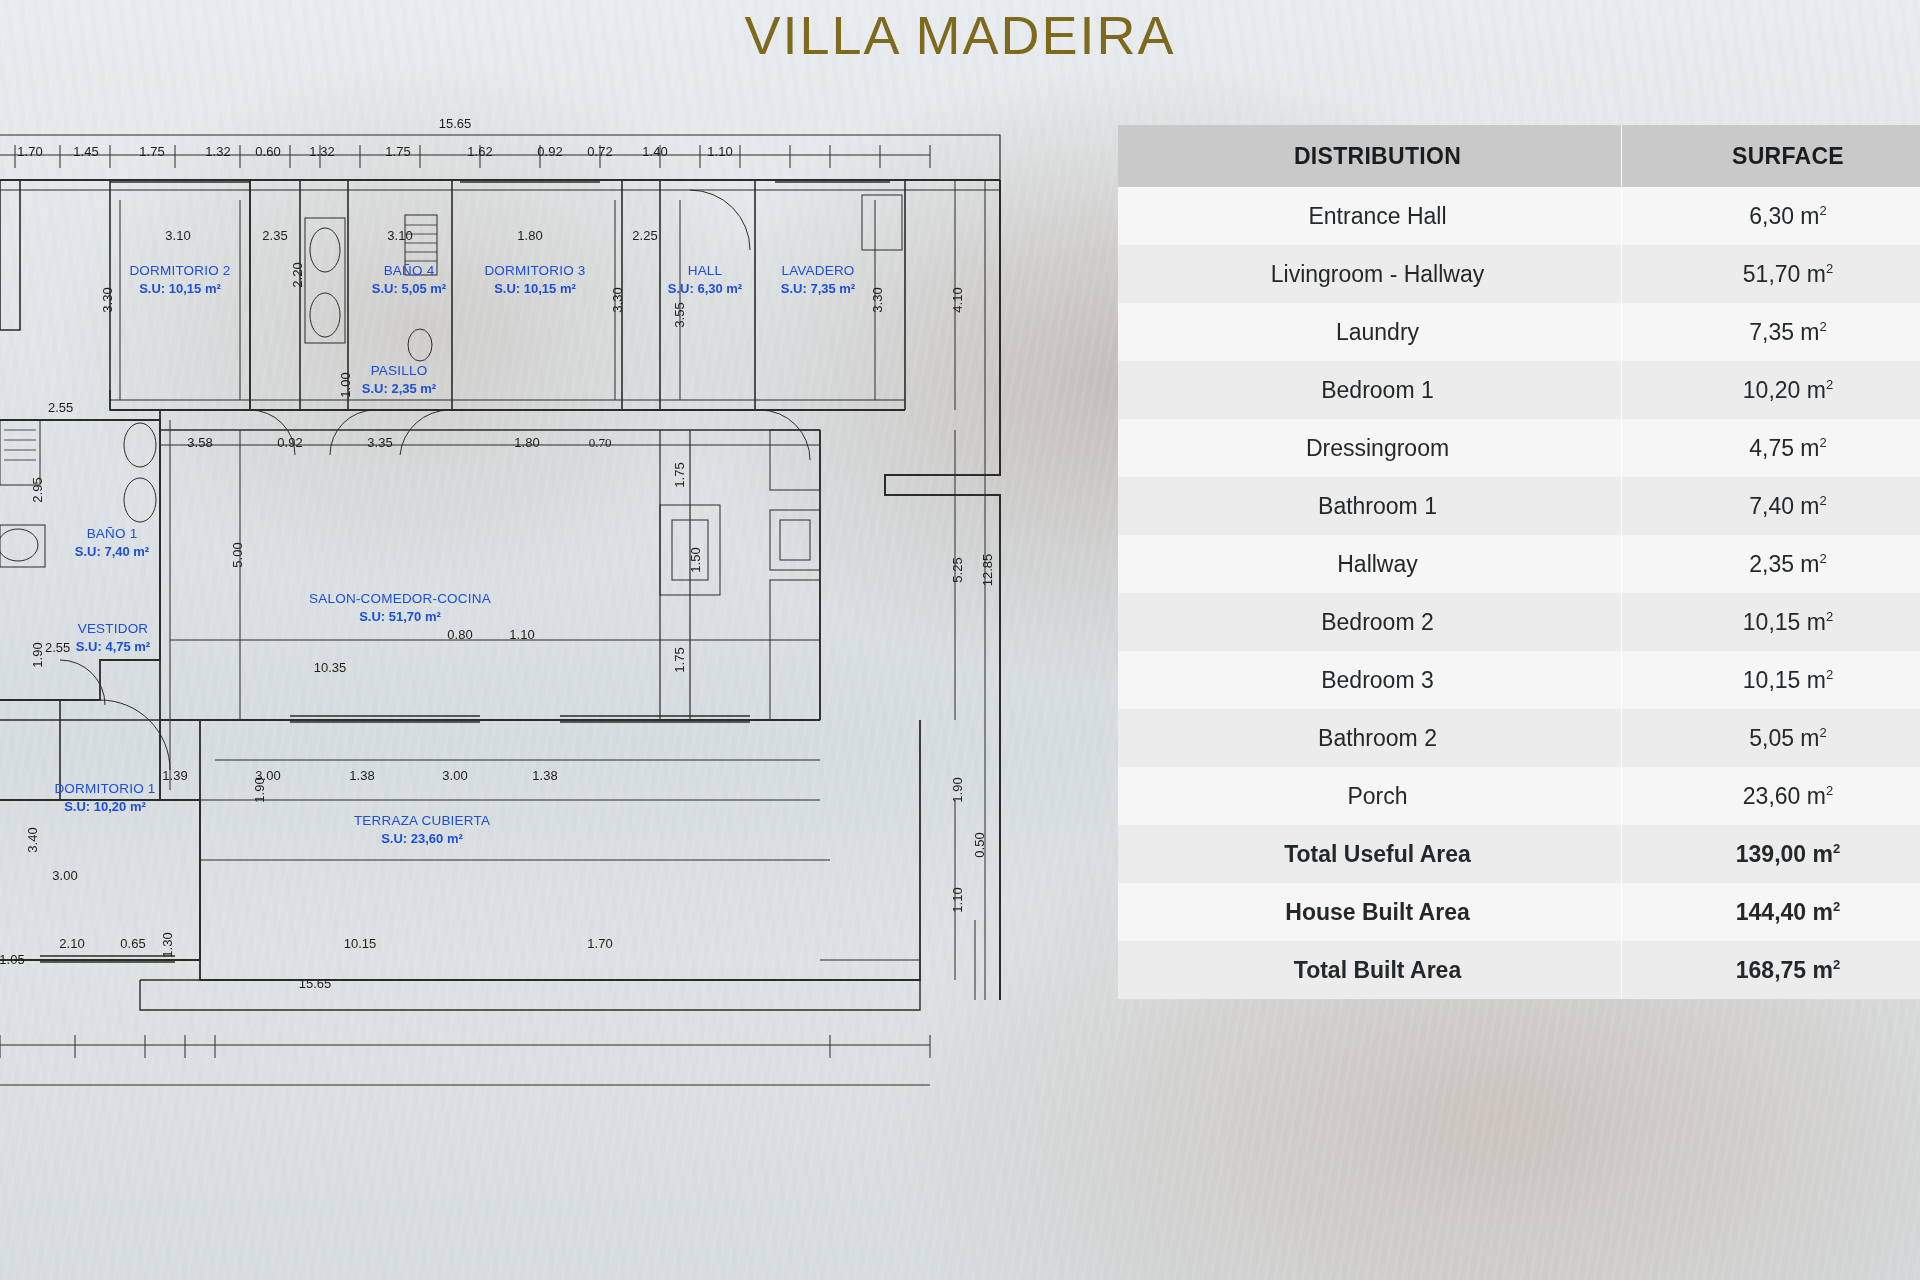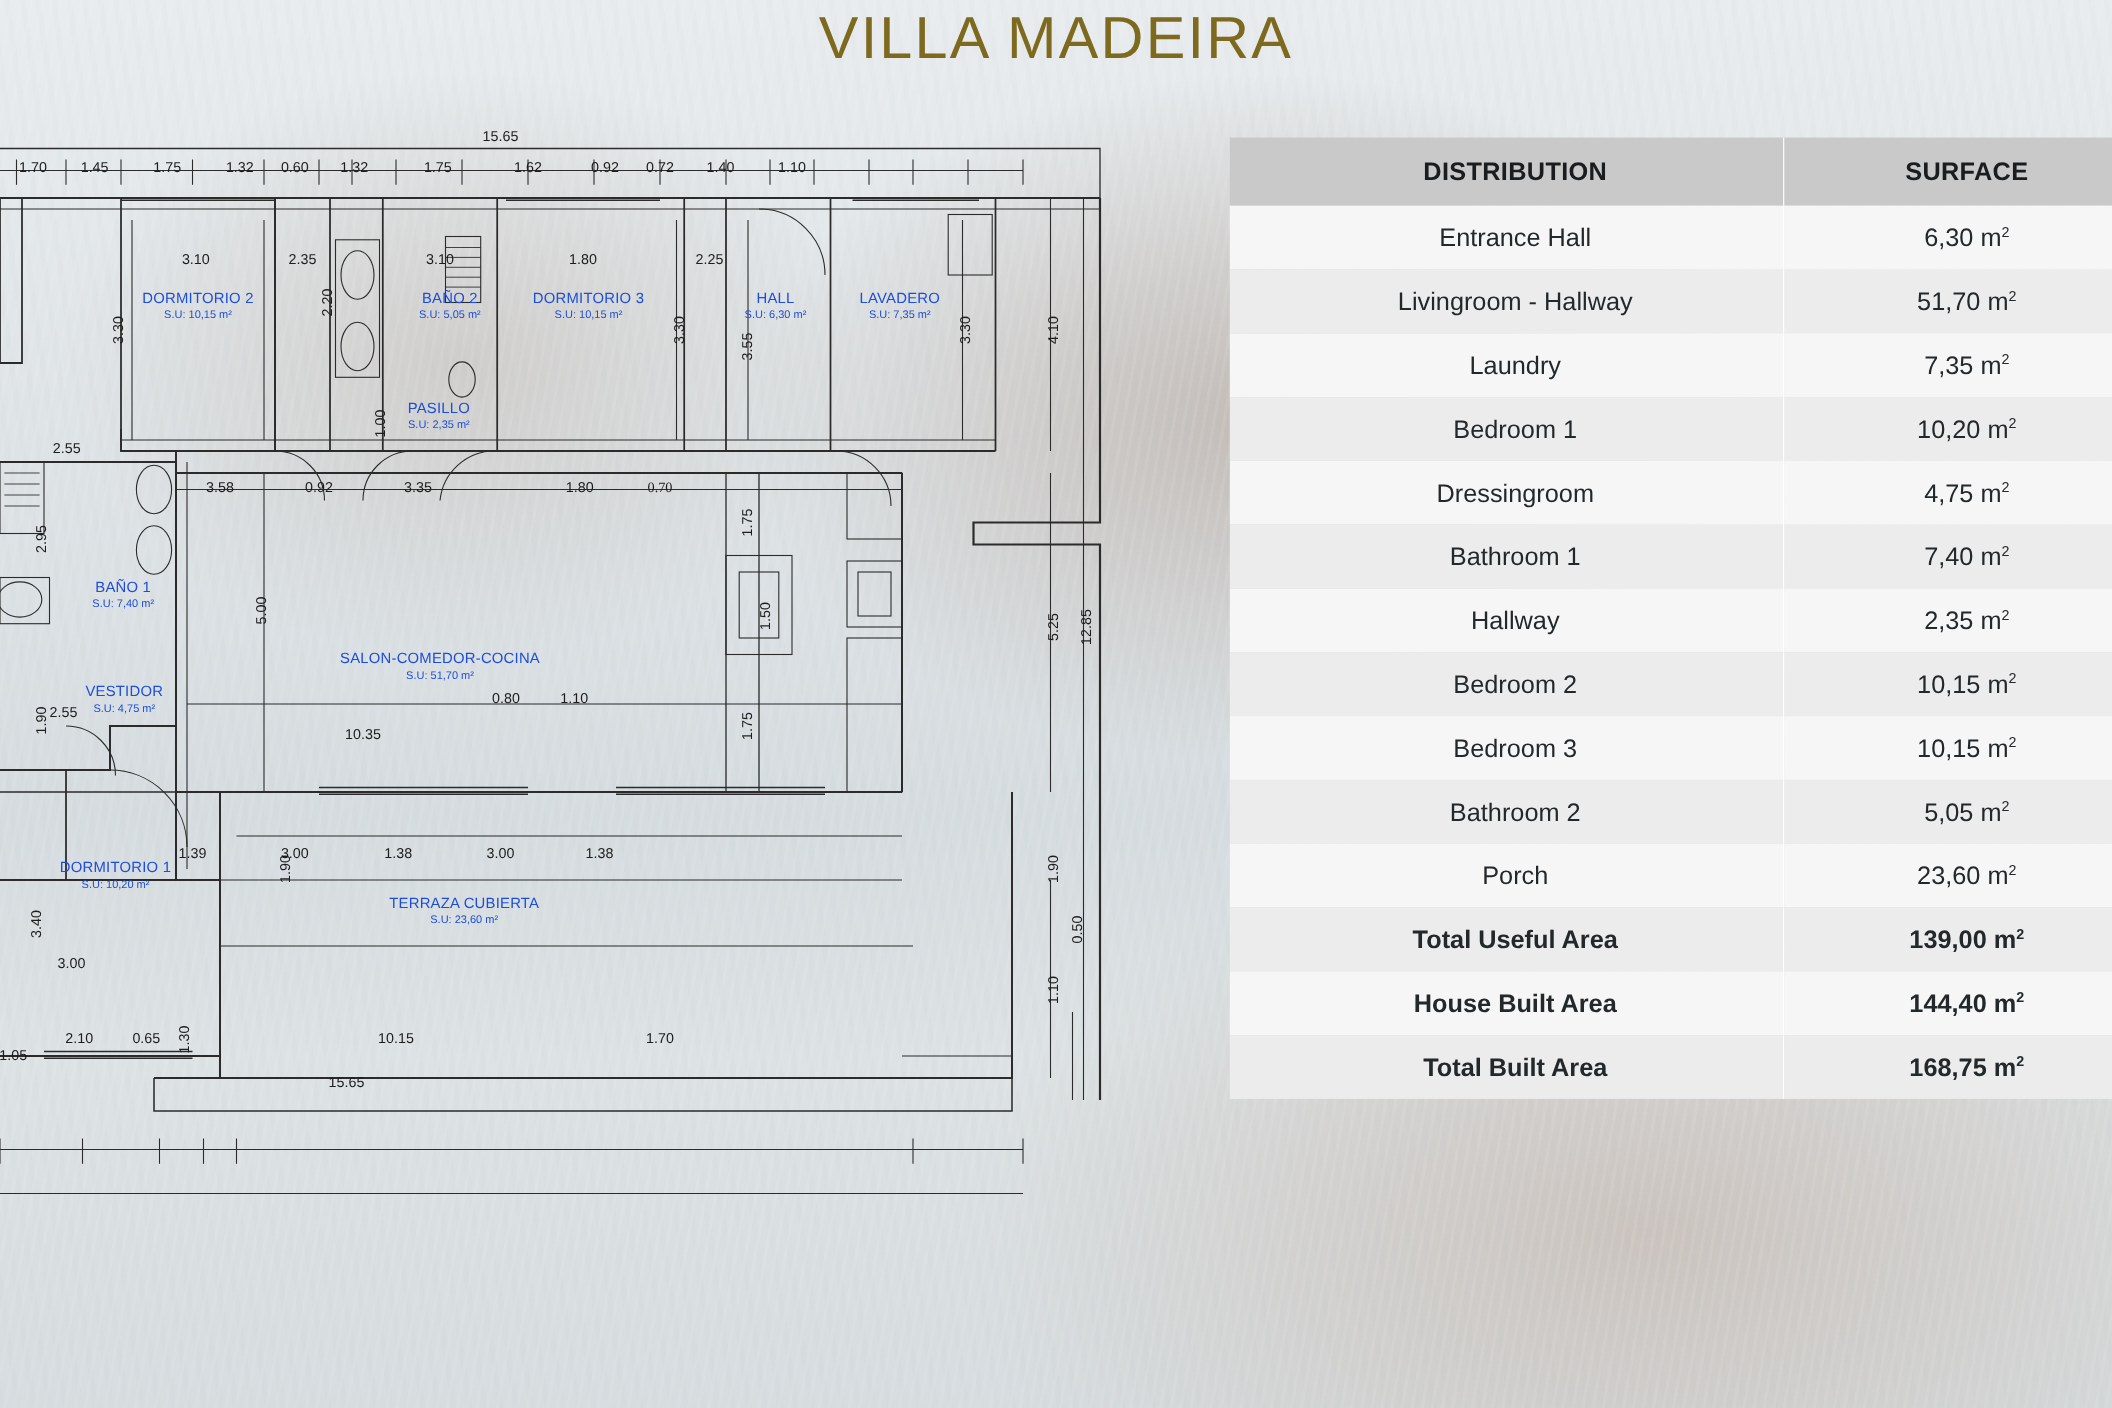--- a/index.html
+++ b/index.html
@@ -31,21 +31,21 @@
     font-family:"Liberation Sans", sans-serif;
   }
   
   #plan{position:absolute;left:0;top:100px;width:1060px;height:1030px;}
   #plan svg{position:absolute;left:0;top:0;}
   .lbl{position:absolute;font-size:13px;color:#1d1d1d;white-space:nowrap;}
   .lbl.c{transform:translateX(-50%);text-align:center;}
   .room{position:absolute;text-align:center;transform:translateX(-50%);
         font-size:13.5px;color:#1d4ed8;line-height:1.35;white-space:nowrap;}
   .room .nm{letter-spacing:.2px;}
-  .room .su{font-size:10px;}
+  .room .su{font-size:13px;font-weight:bold;}
   .vert{transform-origin:0 0;}
   
   #tbl{position:absolute;left:1118px;top:125px;width:820px;}
   table{border-collapse:collapse;width:100%;}
   th,td{text-align:center;padding:0 0 0 16px;height:58px;font-size:23px;color:#23282b;font-weight:400;}
   thead th{background:#c9c9c9;font-weight:bold;font-size:23px;color:#1a1d1f;letter-spacing:.3px;height:62px;}
   tbody tr{background:#f6f6f6;}
   tbody tr:nth-child(even){background:#ececec;}
   tbody tr.bold td{font-weight:bold;}
   td.surface{width:300px;}
@@ -280,21 +280,21 @@
   <div class="lbl vert" style="left:950px;top:690px;transform:rotate(-90deg) translate(-50%,0);">1.90</div>
   <div class="lbl vert" style="left:972px;top:745px;transform:rotate(-90deg) translate(-50%,0);">0.50</div>
   <div class="lbl vert" style="left:950px;top:800px;transform:rotate(-90deg) translate(-50%,0);">1.10</div>
   <div class="lbl vert" style="left:160px;top:845px;transform:rotate(-90deg) translate(-50%,0);">1.30</div>
 
   <div class="room" style="left:180px;top:162px;">
     <div class="nm">DORMITORIO 2</div>
     <div class="su">S.U: 10,15 m²</div>
   </div>
   <div class="room" style="left:409px;top:162px;">
-    <div class="nm">BAÑO 2</div>
+    <div class="nm">BAÑO 4</div>
     <div class="su">S.U: 5,05 m²</div>
   </div>
   <div class="room" style="left:535px;top:162px;">
     <div class="nm">DORMITORIO 3</div>
     <div class="su">S.U: 10,15 m²</div>
   </div>
   <div class="room" style="left:705px;top:162px;">
     <div class="nm">HALL</div>
     <div class="su">S.U: 6,30 m²</div>
   </div>

